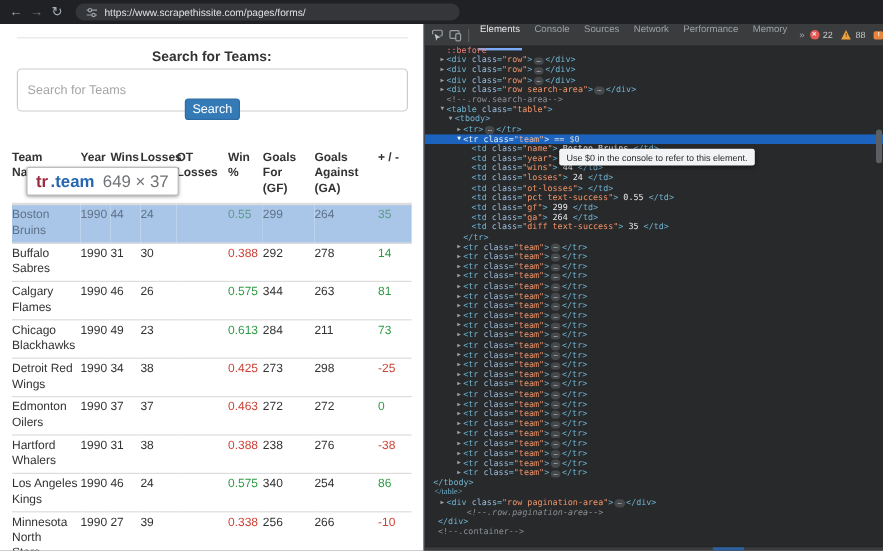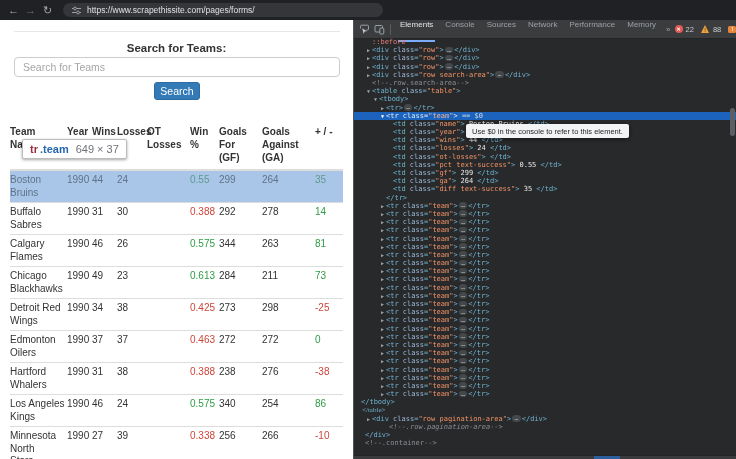--- a/index.html
+++ b/index.html
@@ -13,21 +13,21 @@
   .nav-ico.dim{color:#6f7479;}
   .url-pill{display:flex;align-items:center;gap:6px;background:#35363a;border-radius:9px;
             height:14px;margin-left:6px;padding:0 9px;width:320px;box-sizing:border-box;}
   .url-text{color:#dfe1e5;font-size:8.5px;white-space:nowrap;overflow:hidden;}
 
   
   .page{position:absolute;top:20px;left:0;width:353px;height:439px;background:#fff;color:#333;}
   .page-hr{position:absolute;top:11px;left:14px;right:13px;border-top:1px solid #e7e7e7;}
   .search-heading{position:absolute;top:22px;left:0;width:100%;text-align:center;
                   font-size:11.5px;font-weight:bold;color:#333;}
-  .search-input{position:absolute;top:37px;left:14px;width:326px;height:20px;box-sizing:border-box;
+  .search-input{position:absolute;top:37px;left:14px;width:326px;height:36px;box-sizing:border-box;
                 border:1px solid #ccc;border-radius:4px;font-size:10.5px;padding:0 8px;color:#555;
                 font-family:"Liberation Sans",sans-serif;outline:none;}
   .search-input::placeholder{color:#a6a6a6;}
   .search-btn{position:absolute;top:62px;left:154px;width:46px;height:18px;background:#337ab7;
               border:1px solid #2e6da4;border-radius:3px;color:#fff;font-size:10.5px;
               font-family:"Liberation Sans",sans-serif;padding:0;cursor:pointer;}
 
   .teams-table{position:absolute;top:103px;left:10px;width:333px;border-collapse:collapse;
                table-layout:fixed;font-size:10px;color:#333;}
   .teams-table th{text-align:left;vertical-align:top;font-weight:bold;padding:2px 2px 5px 0;
@@ -36,21 +36,21 @@
                   white-space:pre-line;line-height:12.5px;}
   .teams-table tr:first-child td{border-top:none;}
   td.s{color:#2e9c44;} td.d{color:#cc4539;}
   tr.hl{background:#a9c6e8;}
   tr.hl td{color:rgba(70,85,105,.75);}
   tr.hl td.s{color:rgba(55,130,90,.65);}
 
   
   .page-tip{position:absolute;top:119px;left:22px;background:#fff;border:1px solid #bcbcbc;
             border-radius:2px;box-shadow:0 1px 3px rgba(0,0,0,.35);padding:3px 7px;
-            font-size:11px;white-space:nowrap;z-index:6;display:flex;gap:2px;align-items:center;}
+            font-size:14px;white-space:nowrap;z-index:6;display:flex;gap:2px;align-items:center;}
   .tip-tag{color:#9c2d41;font-weight:bold;}
   .tip-cls{color:#2767b0;font-weight:bold;}
   .tip-dims{color:#6f7276;margin-left:5px;}
 
   
   .devtools{position:absolute;top:20px;left:353px;width:383px;height:439px;background:#28292a;
             border-left:1px solid #515357;box-sizing:border-box;}
   .dt-toolbar{position:absolute;top:0;left:0;right:0;height:18px;background:#3b3c3e;
               border-bottom:1px solid #232425;display:flex;align-items:center;padding:0 3px;}
   .dt-ico{width:15px;height:14px;display:flex;align-items:center;justify-content:center;flex:none;}

